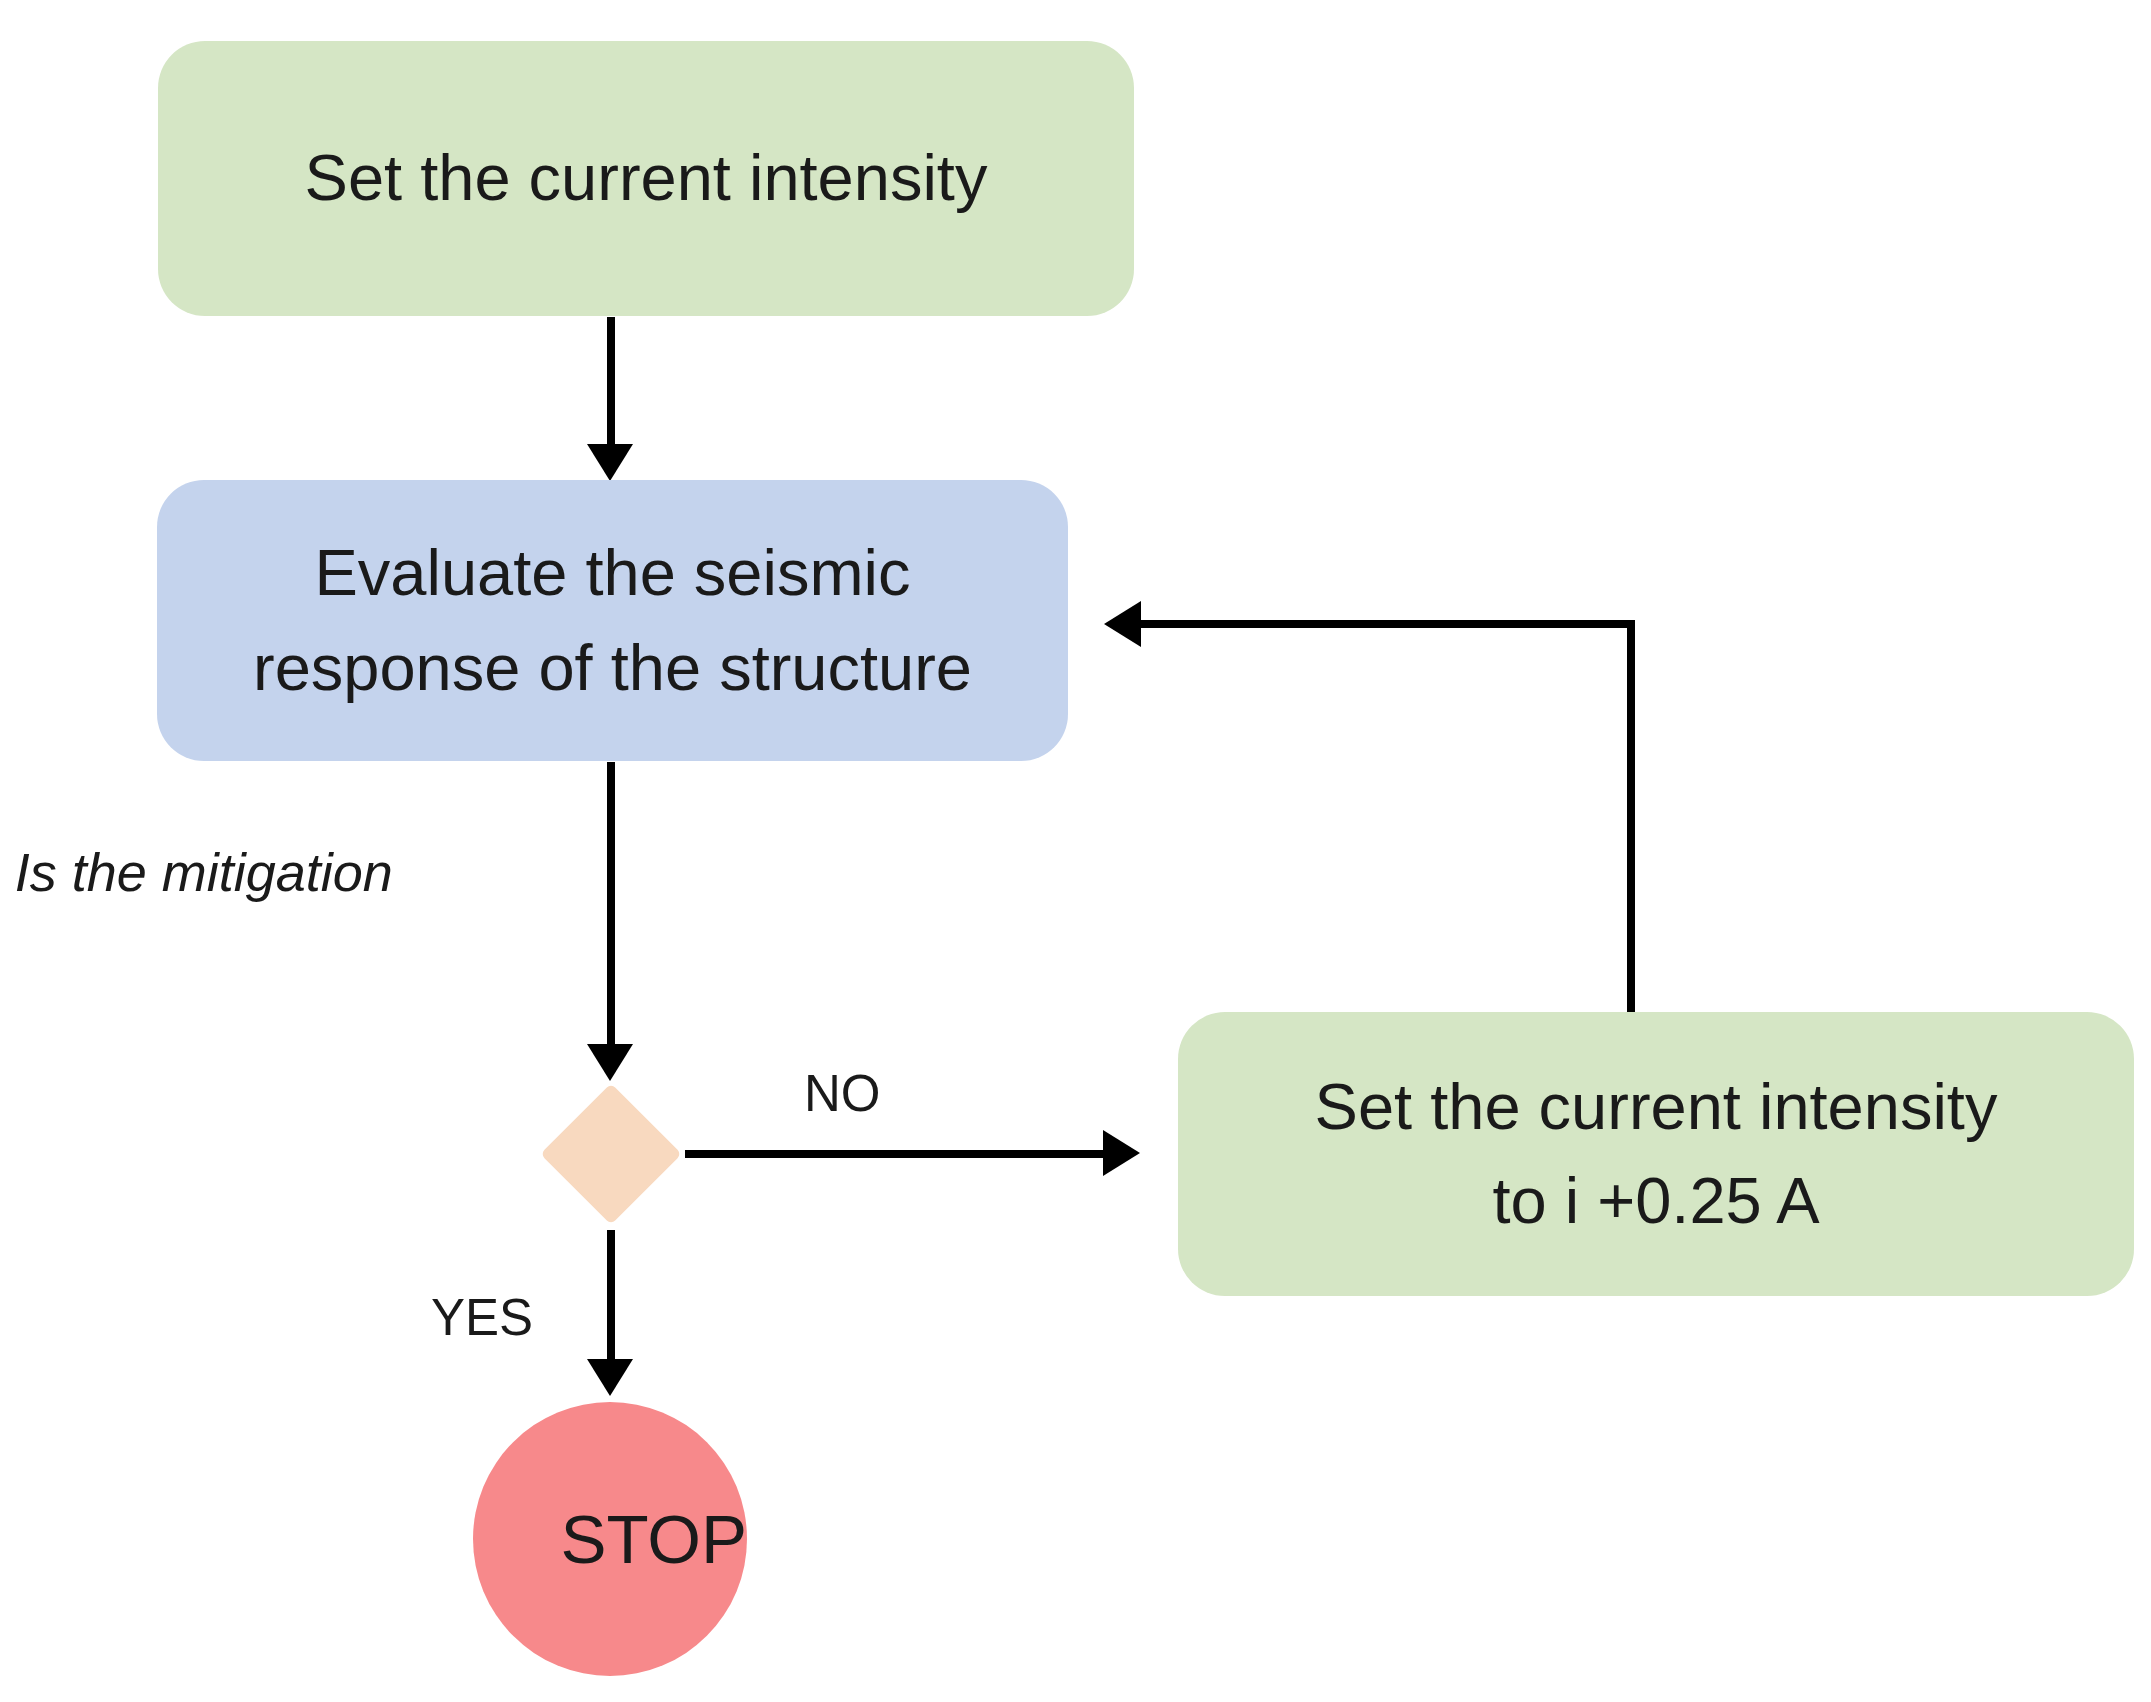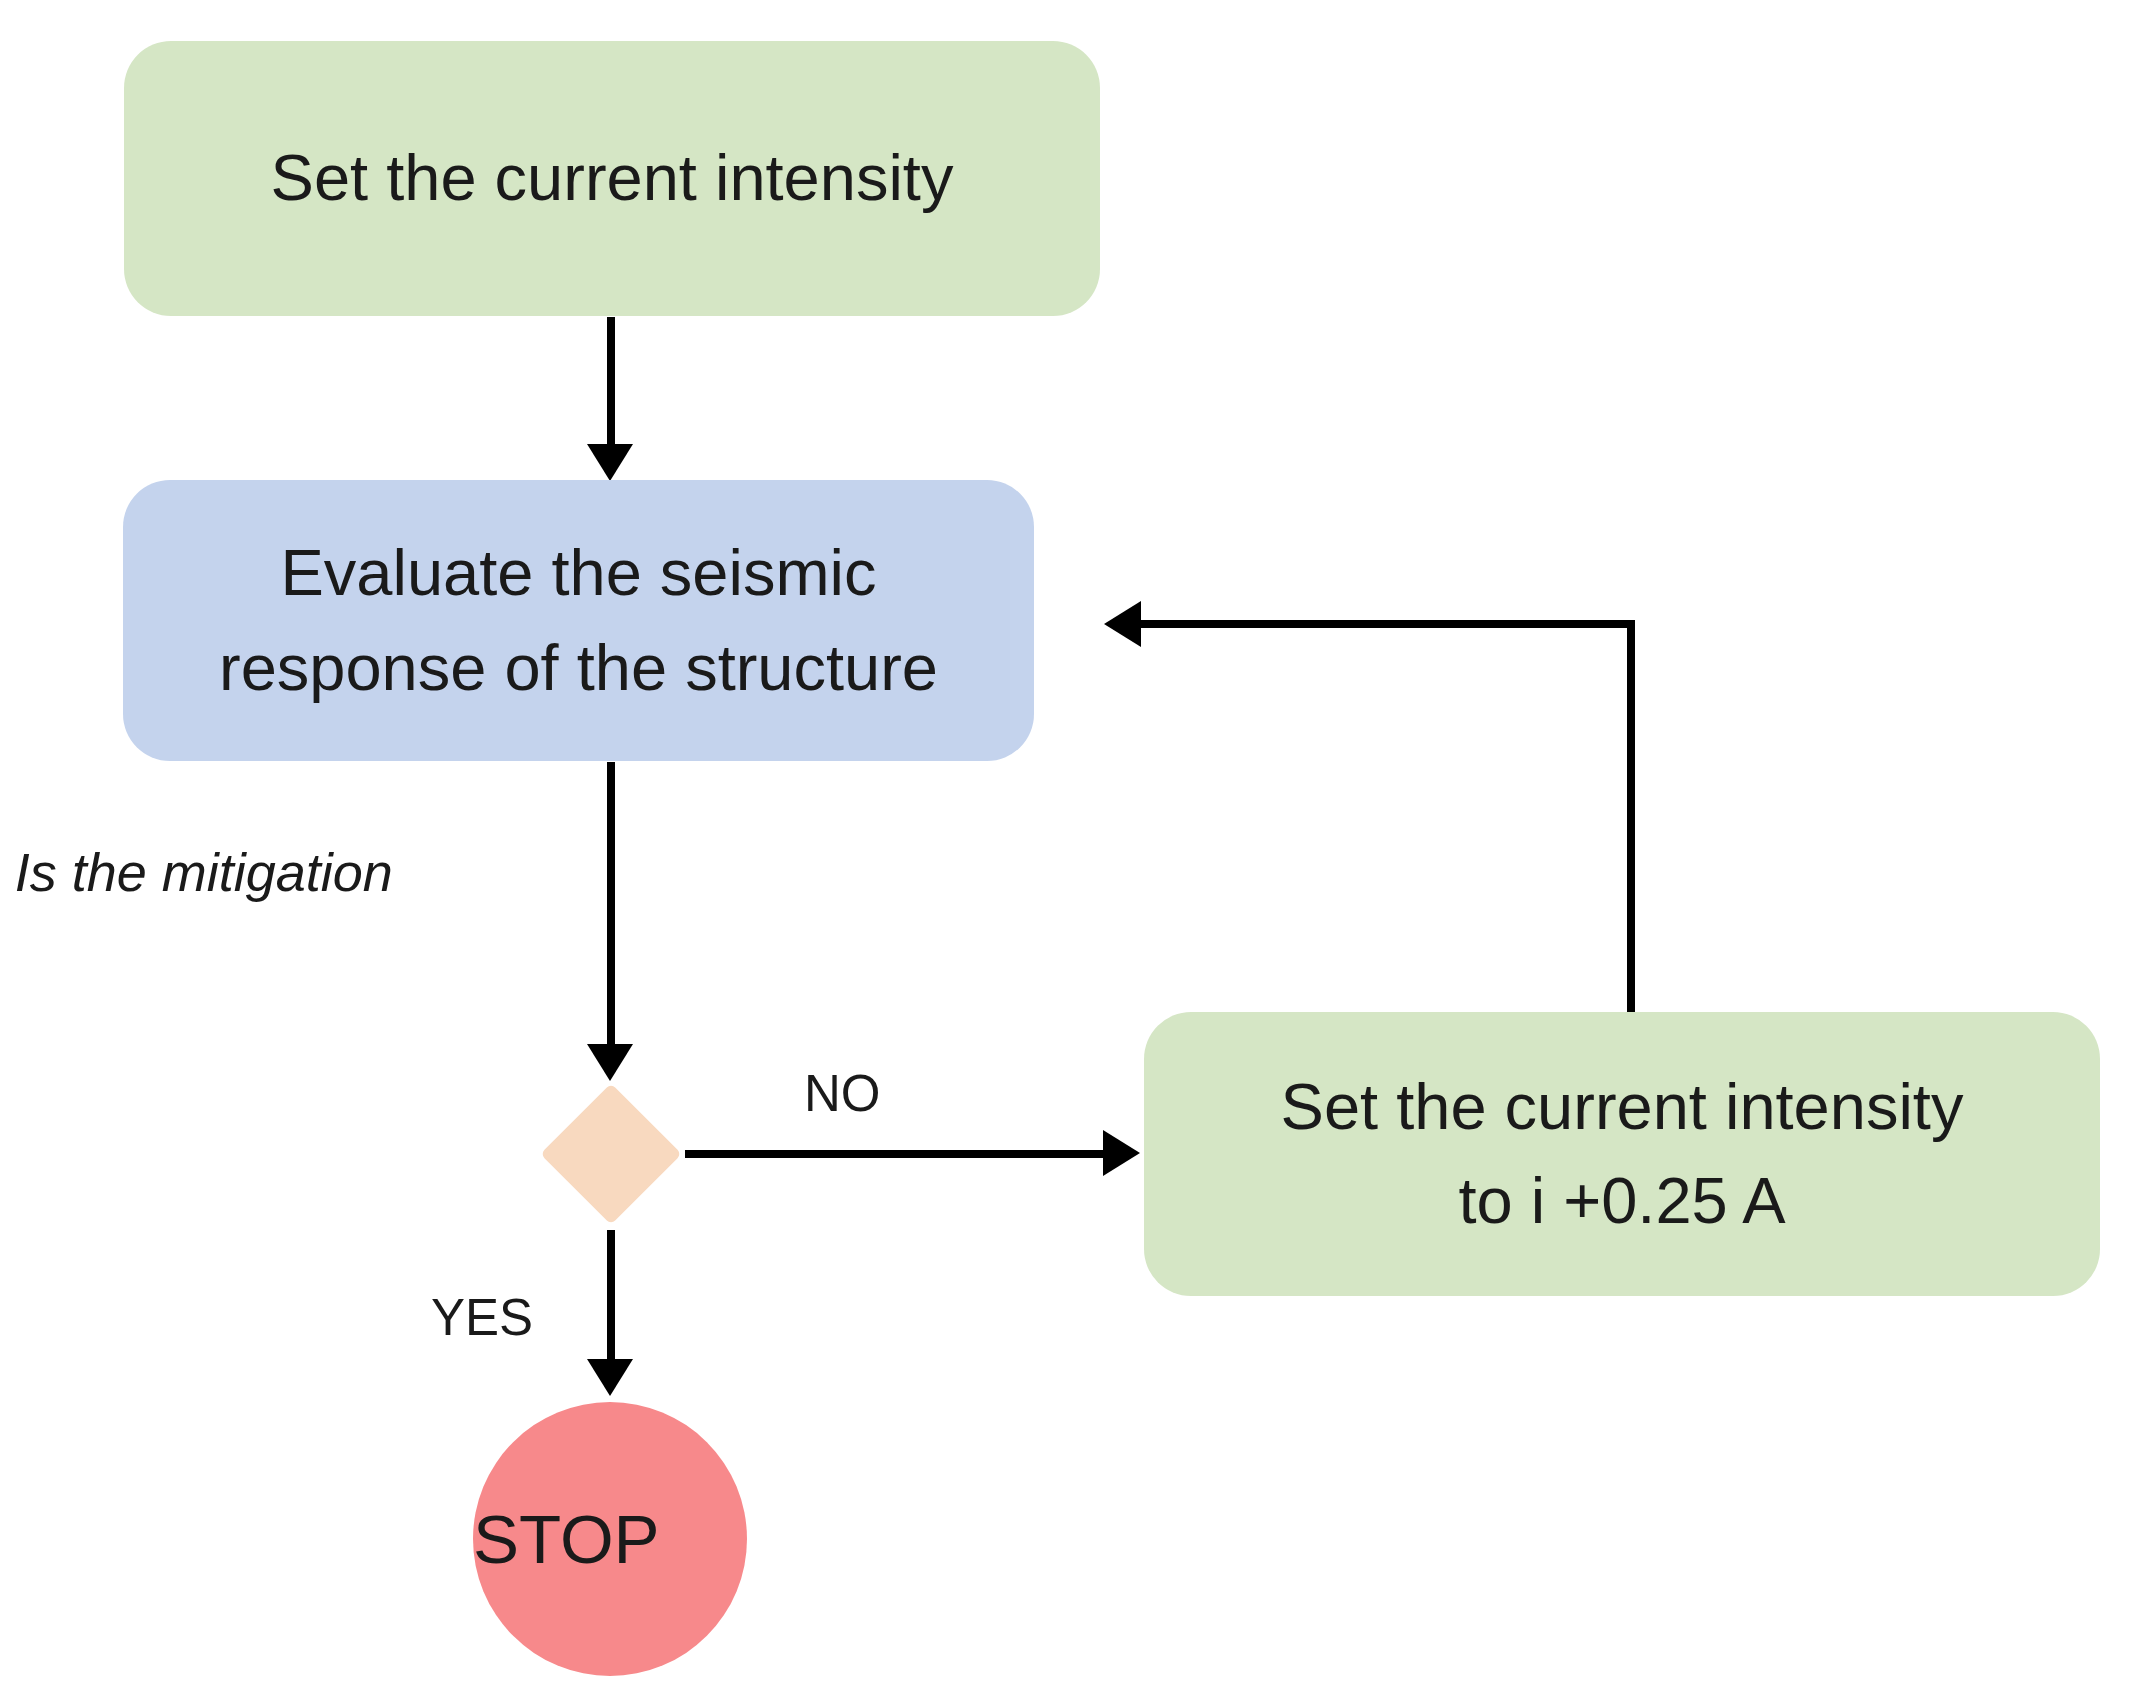--- a/index.html
+++ b/index.html
@@ -16,21 +16,21 @@
     width:2151px;height:1703px;background:#ffffff;
     font-family:"Liberation Sans", sans-serif;color:var(--ink);
   }
   .canvas{position:relative;width:2151px;height:1703px;overflow:hidden;background:#ffffff;}
 
   .node{
     position:absolute;display:flex;flex-direction:column;
     align-items:center;justify-content:center;
     text-align:center;font-size:65px;line-height:1.45;
   }
-  .rounded{border-radius:47px;}
+  .rounded{border-radius:47px;margin-left:34px;}
   .green{background:var(--green);}
   .blue{background:var(--blue);}
 
   .vline{position:absolute;width:7.8px;background:var(--line);}
   .hline{position:absolute;height:7.8px;background:var(--line);}
 
   .head-down{position:absolute;width:0;height:0;
     border-left:23.5px solid transparent;border-right:23.5px solid transparent;
     border-top:37px solid var(--line);}
   .head-right{position:absolute;width:0;height:0;
@@ -47,21 +47,21 @@
 
   .edge-label{position:absolute;font-size:51px;text-align:left;}
   .question{
     position:absolute;left:14.7px;top:831px;width:423px;
     font-size:54px;font-style:italic;text-align:left;line-height:1.52;
   }
 
   .stop-circle{
     position:absolute;left:473px;top:1402px;width:274px;height:274px;
     background:var(--red);border-radius:50%;
-    display:flex;align-items:center;justify-content:flex-start;
+    display:flex;align-items:center;justify-content:flex-end;
     font-size:69px;
   }
 
   
   #node-start{left:124px;top:41px;width:976px;height:275px;}
   #node-evaluate{left:123px;top:480px;width:911px;height:281px;}
   #node-increment{left:1144px;top:1012px;width:956px;height:284px;}
 </style>
 </head>
 <body>

